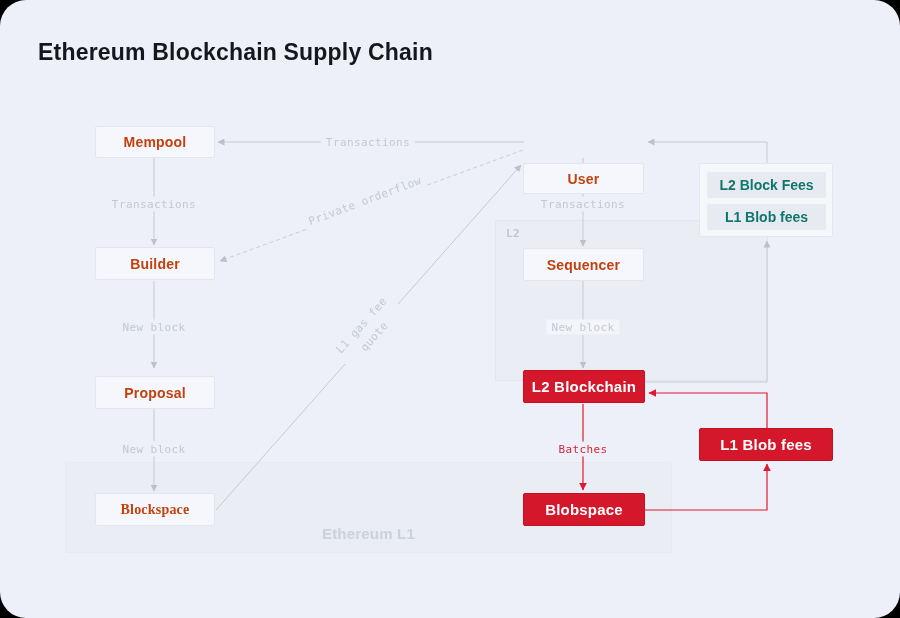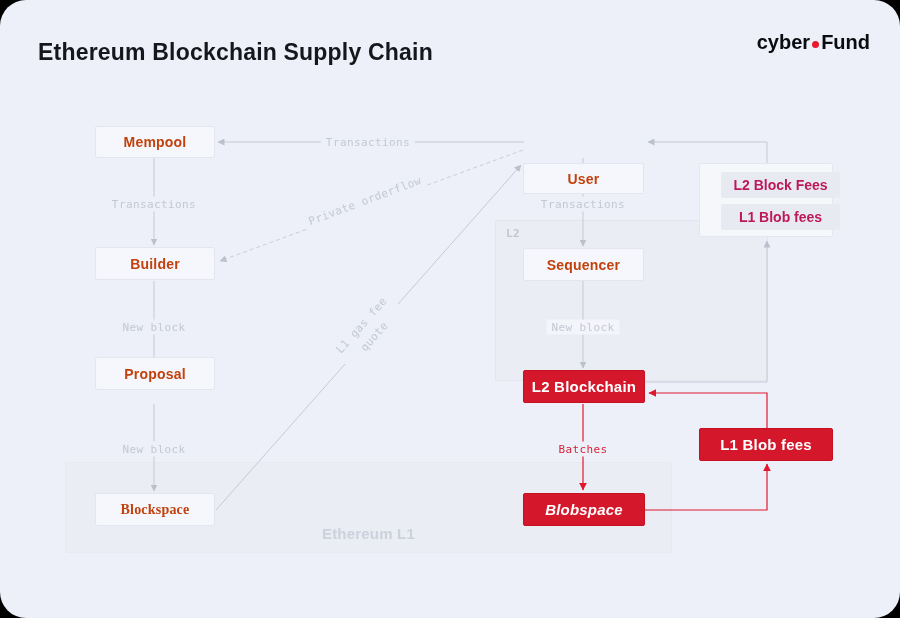--- a/index.html
+++ b/index.html
@@ -47,36 +47,36 @@
   
   .node {
     position:absolute; display:flex; align-items:center; justify-content:center;
     font-size:14px; font-weight:700; border-radius:2px; letter-spacing:0.2px;
   }
   .node.faded { background:#f5f7fc; border:1px solid #e3e6ee; color:#c2410c; }
   .node.red   { background:#d5172b; border:1px solid #c51122; color:#ffffff; font-size:15px; }
 
   .n-mempool    { left:95px;  top:126px; width:120px; height:32px; }
   .n-builder    { left:95px;  top:247px; width:120px; height:33px; }
-  .n-proposal   { left:95px;  top:357px; width:120px; height:33px; }
+  .n-proposal   { left:95px;  top:376px; width:120px; height:33px; }
   .n-blockspace { left:95px;  top:493px; width:120px; height:33px;font-family:Liberation Serif, serif; }
   .n-user       { left:523px; top:127px; width:121px; height:31px;margin-top:36px; }
   .n-sequencer  { left:523px; top:248px; width:121px; height:33px; }
   .n-l2chain    { left:523px; top:370px; width:122px; height:33px; }
-  .n-blobspace  { left:523px; top:493px; width:122px; height:33px;font-style:italic; }
+  .n-blobspace  { left:523px; top:493px; width:122px; height:33px; }
   .n-l1blobfees { left:699px; top:428px; width:134px; height:33px; }
 
   
   .fees-panel {
     position:absolute; left:699px; top:163px; width:134px; height:74px;
     background:#f5f7fb; border:1px solid #e4e7ef; border-radius:2px;
   }
   .fees-panel .fee-item {
-    position:absolute; left:21px; width:119px; height:26px;
-    background:#e8eaf1; border-radius:2px; color:#be185d;
+    position:absolute; left:7px; width:119px; height:26px;
+    background:#e8eaf1; border-radius:2px; color:#0f766e;
     font-size:14px; font-weight:700; display:flex; align-items:center; justify-content:center;
   }
   .fee-1 { top:8px; } .fee-2 { top:40px; }
 
   
   .elabel {
     position:absolute; transform:translate(-50%,-50%);
     font-family:"DejaVu Sans Mono", monospace; font-size:11px; letter-spacing:0.4px;
     color:#c3c8d3; background:#edf0f9; padding:1px 5px; white-space:nowrap;
   }
@@ -94,25 +94,20 @@
     left:368px; top:331px; transform:translate(-50%,-50%) rotate(-48.5deg);
     text-align:center; line-height:1.55;
   }
 </style>
 </head>
 <body>
 
 <div class="card">
 
   <div class="title">Ethereum Blockchain Supply Chain</div>
-  <div class="logo">
-    <span>cyber</span>
-    <span class="dot"></span>
-    <span>Fund</span>
-  </div>
 
   <div class="container-box container-l2">
     <span class="tag">L2</span>
   </div>
   <div class="container-box container-l1">
     <span class="tag">Ethereum L1</span>
   </div>
 
   <svg class="edges" viewBox="0 0 900 618">
     <defs>

